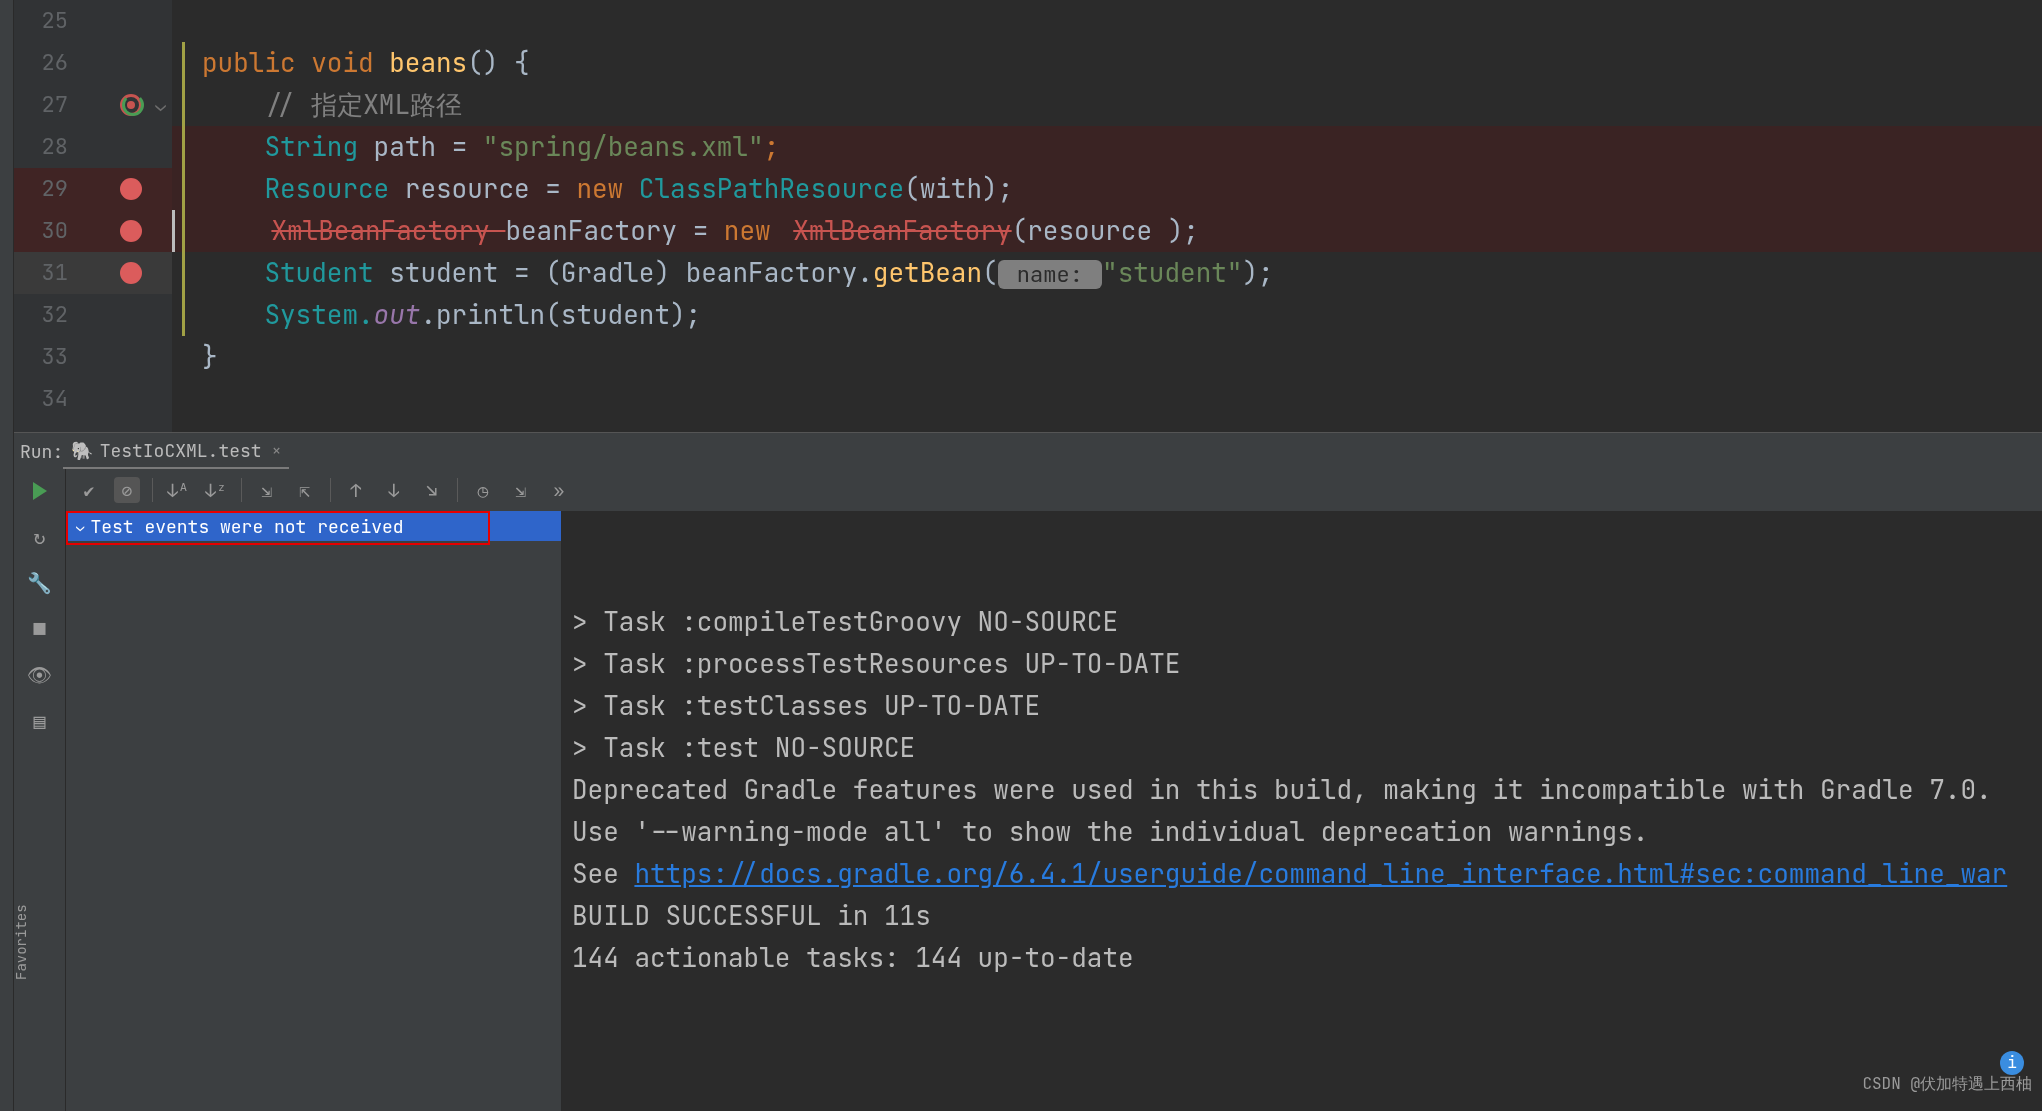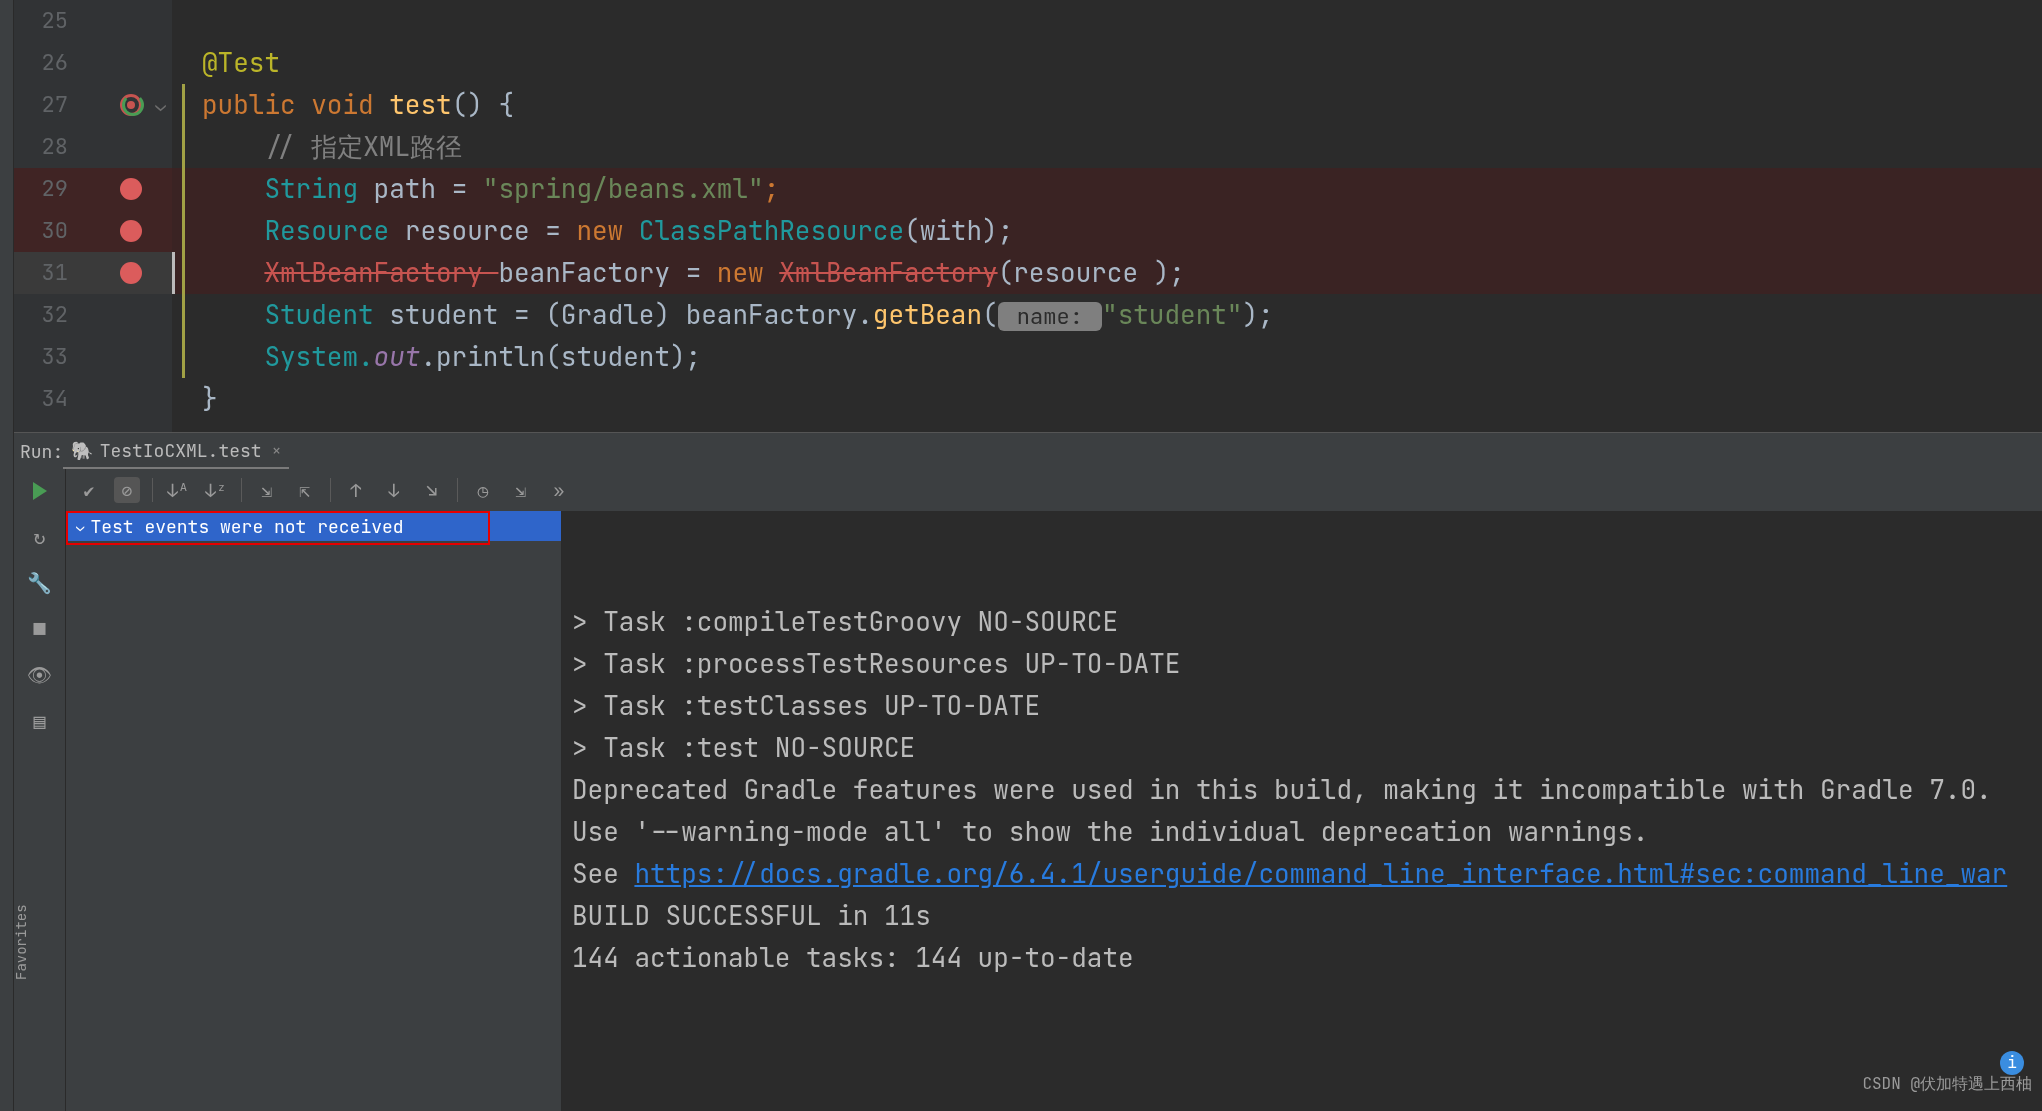--- a/index.html
+++ b/index.html
@@ -114,21 +114,21 @@
     background: #bbbbbb;
   }
 
   
   .tk-ann { color: var(--annotation); }
   .tk-kw  { color: var(--kw-orange); }
   .tk-type{ color: var(--type-teal); }
   .tk-meth{ color: var(--type-yellow); }
   .tk-str { color: var(--string-green); }
   .tk-com { color: var(--fg-comment); }
-  .tk-dep-type { color: var(--deprecated); text-decoration: line-through; }
+  .tk-dep-type { color: var(--deprecated); text-decoration: line-through; margin-left: 7px; }
   .tk-field { color: var(--field-purple); font-style: italic; }
   .tk-hint {
     background: #7f7f7f; color: #2b2b2b;
     border-radius: 6px; padding: 0 6px; font-size: 22px;
   }
 
   
   .run-panel {
     flex: 1;
     display: flex;
@@ -273,22 +273,21 @@
           <div class="gutter-row">
             <span class="ln">34</span>
           </div>
           <div class="gutter-row">
             <span class="ln">35</span>
             <span class="gutter-fold">⌃</span>
           </div>
         </div>
       <div class="code-area" id="code">
           <div class="code-row"></div>
-          <div class="code-row"><span class="tk-ann">@Test</span></div>
-          <div class="code-row"><div class="bar-yellow"></div><span class="tk-kw">public </span><span class="tk-kw">void </span><span class="tk-meth">test</span><span>() {</span></div>
+          <div class="code-row"><div class="bar-yellow"></div><span class="tk-kw">public </span><span class="tk-kw">void </span><span class="tk-meth">beans</span><span>() {</span></div>
           <div class="code-row"><div class="bar-yellow"></div><span class="tk-com">    // 指定XML路径</span></div>
           <div class="code-row bp-line"><div class="bar-yellow"></div><span>    </span><span class="tk-type">String </span><span>path </span><span>= </span><span class="tk-str">"spring/beans.xml"</span><span class="tk-kw">;</span></div>
           <div class="code-row bp-line"><div class="bar-yellow"></div><span>    </span><span class="tk-type">Resource </span><span>resource </span><span>= </span><span class="tk-kw">new </span><span class="tk-type">ClassPathResource</span><span>(with);</span></div>
           <div class="code-row bp-line"><div class="bar-yellow"></div><div class="caret"></div><span>    </span><span class="tk-dep-type">XmlBeanFactory </span><span>beanFactory </span><span>= </span><span class="tk-kw">new </span><span class="tk-dep-type">XmlBeanFactory</span><span>(resource );</span></div>
           <div class="code-row"><div class="bar-yellow"></div><span>    </span><span class="tk-type">Student </span><span>student </span><span>= </span><span>(Gradle) </span><span>beanFactory.</span><span class="tk-meth">getBean</span><span>(</span><span class="tk-hint"> name: </span><span class="tk-str">"student"</span><span>);</span></div>
           <div class="code-row"><div class="bar-yellow"></div><span>    </span><span class="tk-type">System.</span><span class="tk-field">out</span><span>.println(student);</span></div>
           <div class="code-row"><span>}</span></div>
         </div>
     </div>
 

